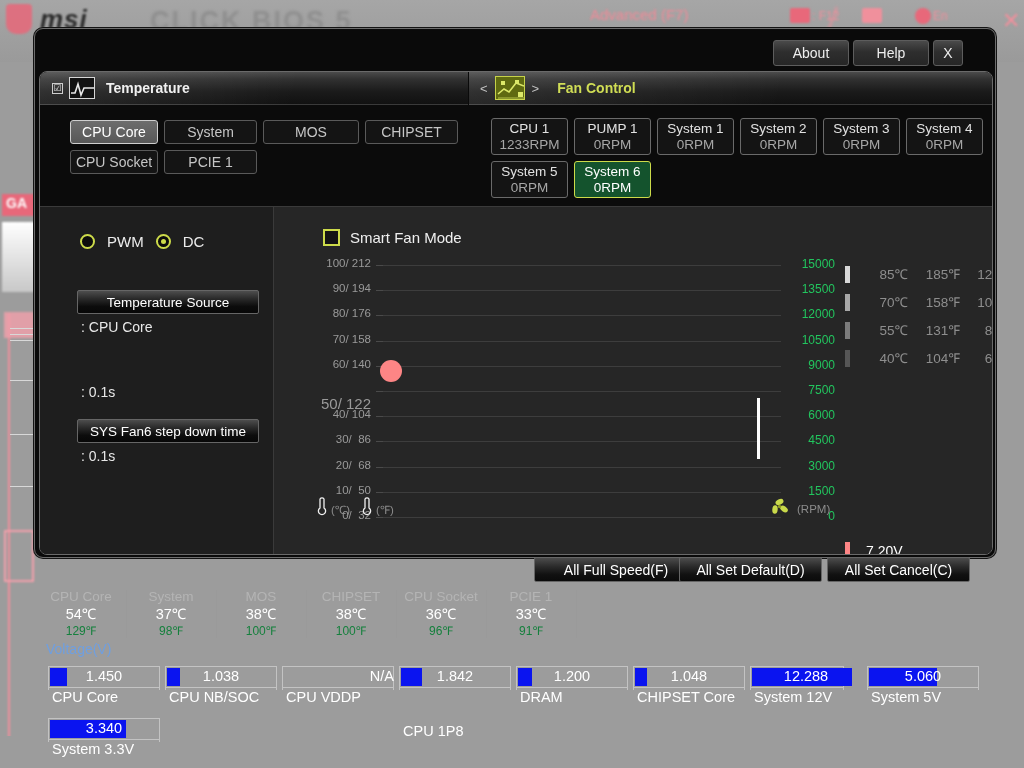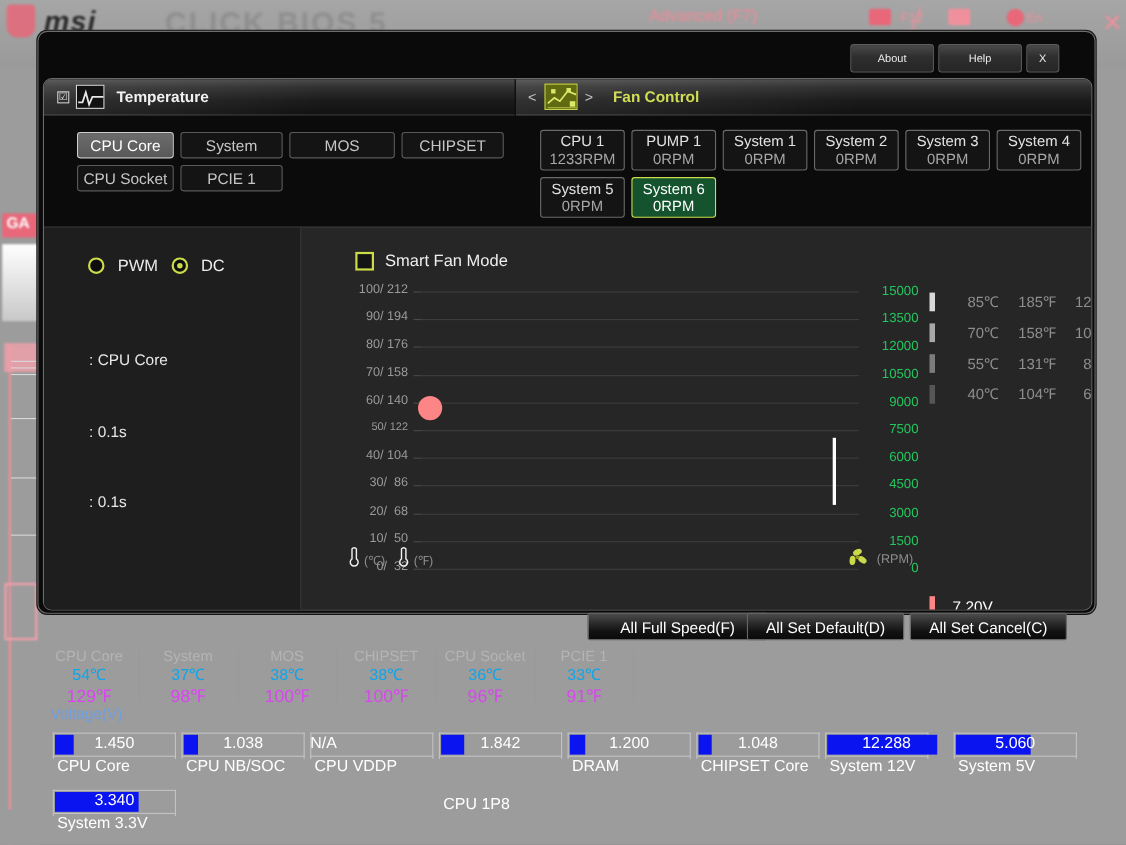--- a/index.html
+++ b/index.html
@@ -67,21 +67,21 @@
     overflow: hidden;
   }
   #win-title {
     position: absolute; left: 17px; top: 10px;
     font-size: 21px; color: #f2f2f2; letter-spacing: .3px;
   }
   .win-btn {
     position: absolute; top: 11px; height: 26px;
     background: linear-gradient(180deg,#4a4a4a 0%,#2e2e2e 45%,#262626 100%);
     border: 1px solid #5d5d5d; border-radius: 3px;
-    color: #ededed; font-size: 10px;
+    color: #ededed; font-size: 14px;
     display: flex; align-items: center; justify-content: center;
   }
   #btn-about { left: 738px; width: 76px; }
   #btn-help  { left: 818px; width: 76px; }
   #btn-close { left: 898px; width: 30px; }
 
   
   #panel {
     position: absolute; left: 4px; top: 42px; width: 954px; height: 484px;
     background: #0b0b0b; border: 1px solid #6a6a6a; border-radius: 8px;
@@ -195,22 +195,22 @@
     color: #fff; font-size: 14px; display: flex; align-items: center; justify-content: center;
   }
   #fb-full { left: 534px; width: 164px; }
   #fb-def  { left: 679px; width: 143px; }
   #fb-can  { left: 827px; width: 143px; }
 
   
   #tempstrip { position: absolute; left: 36px; top: 588px; width: 950px; height: 53px; }
   .tcell { position: absolute; top: 0; width: 90px; text-align: center; line-height: 1.27; }
   .tcell .nm { font-size: 13.5px; color: #b4b4b4; }
-  .tcell .c  { font-size: 14.5px; color: #0ea5e9; }
-  .tcell .f  { font-size: 16px; color: #d946ef; }
+  .tcell .c  { font-size: 14.5px; color: #ffffff; }
+  .tcell .f  { font-size: 12px; color: #15803d; }
   .tsep { position: absolute; top: 2px; width: 1px; height: 48px; background: #9a9a9a; }
 
   
   #voltlabel { position: absolute; left: 46px; top: 641px; font-size: 14px; color: #6f9fe0; }
   .vgroup { position: absolute; height: 22px; }
   .vbracket { position: absolute; top: 0; width: 100%; height: 22px;
               border-top: 1px solid #c3c3c3; border-bottom: 1px solid #c3c3c3; }
   .vbracket::before, .vbracket::after {
     content:""; position: absolute; top: -1px; width: 1px; height: 24px; background: #c3c3c3;
   }
@@ -351,24 +351,26 @@
     <div id="body">
 
       <div id="left-col">
         <div class="radios">
           <div class="radio" id="radio-pwm"></div>
           <div class="radio-lbl">PWM</div>
           <div class="radio on" id="radio-dc"></div>
           <div class="radio-lbl">DC</div>
         </div>
 
+        <div class="lbutton" style="top:83px;">Temperature Source</div>
         <div class="lvalue" style="top:112px;">: CPU Core</div>
 
         <div class="lvalue" style="top:177px;">: 0.1s</div>
 
+        <div class="lbutton" style="top:212px;">SYS Fan6 step down time</div>
         <div class="lvalue" style="top:241px;">: 0.1s</div>
       </div>
 
       <div id="graph">
         <div class="smartfan">
           <div class="sf-box" id="sf-box"></div>
           <div class="sf-lbl">Smart Fan Mode</div>
         </div>
 
         <div id="grid-host">
@@ -394,21 +396,21 @@
             <div class="rtick" style="top: 284.8px;"></div>
             <div class="gridline" style="left: 108px; top: 310px; width: 398px;"></div>
             <div class="rtick" style="top: 310px;"></div>
           </div>
         <div id="ylabels-left">
             <div style="position: absolute; left: 0px; width: 96px; text-align: right; font-size: 11.5px; color: rgb(154, 154, 154); white-space: pre; top: 50px;">100/ 212</div>
             <div style="position: absolute; left: 0px; width: 96px; text-align: right; font-size: 11.5px; color: rgb(154, 154, 154); white-space: pre; top: 75.2px;">90/ 194</div>
             <div style="position: absolute; left: 0px; width: 96px; text-align: right; font-size: 11.5px; color: rgb(154, 154, 154); white-space: pre; top: 100.4px;">80/ 176</div>
             <div style="position: absolute; left: 0px; width: 96px; text-align: right; font-size: 11.5px; color: rgb(154, 154, 154); white-space: pre; top: 125.6px;">70/ 158</div>
             <div style="position: absolute; left: 0px; width: 96px; text-align: right; font-size: 11.5px; color: rgb(154, 154, 154); white-space: pre; top: 150.8px;">60/ 140</div>
-            <div style="position: absolute; left: 0px; width: 96px; text-align: right; font-size: 10px; color: rgb(154, 154, 154); white-space: pre; top: 176px;">50/ 122</div>
+            <div style="position: absolute; left: 0px; width: 96px; text-align: right; font-size: 15px; color: rgb(154, 154, 154); white-space: pre; top: 188px;">50/ 122</div>
             <div style="position: absolute; left: 0px; width: 96px; text-align: right; font-size: 11.5px; color: rgb(154, 154, 154); white-space: pre; top: 201.2px;">40/ 104</div>
             <div style="position: absolute; left: 0px; width: 96px; text-align: right; font-size: 11.5px; color: rgb(154, 154, 154); white-space: pre; top: 226.4px;">30/  86</div>
             <div style="position: absolute; left: 0px; width: 96px; text-align: right; font-size: 11.5px; color: rgb(154, 154, 154); white-space: pre; top: 251.6px;">20/  68</div>
             <div style="position: absolute; left: 0px; width: 96px; text-align: right; font-size: 11.5px; color: rgb(154, 154, 154); white-space: pre; top: 276.8px;">10/  50</div>
             <div style="position: absolute; left: 0px; width: 96px; text-align: right; font-size: 11.5px; color: rgb(154, 154, 154); white-space: pre; top: 302px;">0/  32</div>
           </div>
         <div id="ylabels-right">
             <div class="ytickR" style="left: 510px; width: 50px; text-align: right; top: 50px;">15000</div>
             <div class="ytickR" style="left: 510px; width: 50px; text-align: right; top: 75.2px;">13500</div>
             <div class="ytickR" style="left: 510px; width: 50px; text-align: right; top: 100.4px;">12000</div>
@@ -543,21 +545,21 @@
       <div class="vname" style="left: 4px;">CPU Core</div>
     </div>
     <div class="vgroup" style="left: 165px; top: 666px; width: 112px;">
       <div class="vbracket"></div>
       <div class="vfill" style="width: 12.72px; background: rgb(10, 20, 240);"></div>
       <div class="vnum" style="left: 0px; width: 112px; text-align: center;">1.038</div>
       <div class="vname" style="left: 4px;">CPU NB/SOC</div>
     </div>
     <div class="vgroup" style="left: 282px; top: 666px; width: 112px;">
       <div class="vbracket"></div>
-      <div class="vnum" style="left: 0px; width: 112px; text-align: left;">N/A</div>
+      <div class="vnum" style="left: 0px; width: 112px; text-align: right;">N/A</div>
       <div class="vname" style="left: 4px;">CPU VDDP</div>
     </div>
     <div class="vgroup" style="left: 399px; top: 666px; width: 112px;">
       <div class="vbracket"></div>
       <div class="vfill" style="width: 21.2px; background: rgb(10, 20, 240);"></div>
       <div class="vnum" style="left: 0px; width: 112px; text-align: center;">1.842</div>
       <div class="vname" style="left: 4px; margin-top: 34px;">CPU 1P8</div>
     </div>
     <div class="vgroup" style="left: 516px; top: 666px; width: 112px;">
       <div class="vbracket"></div>

